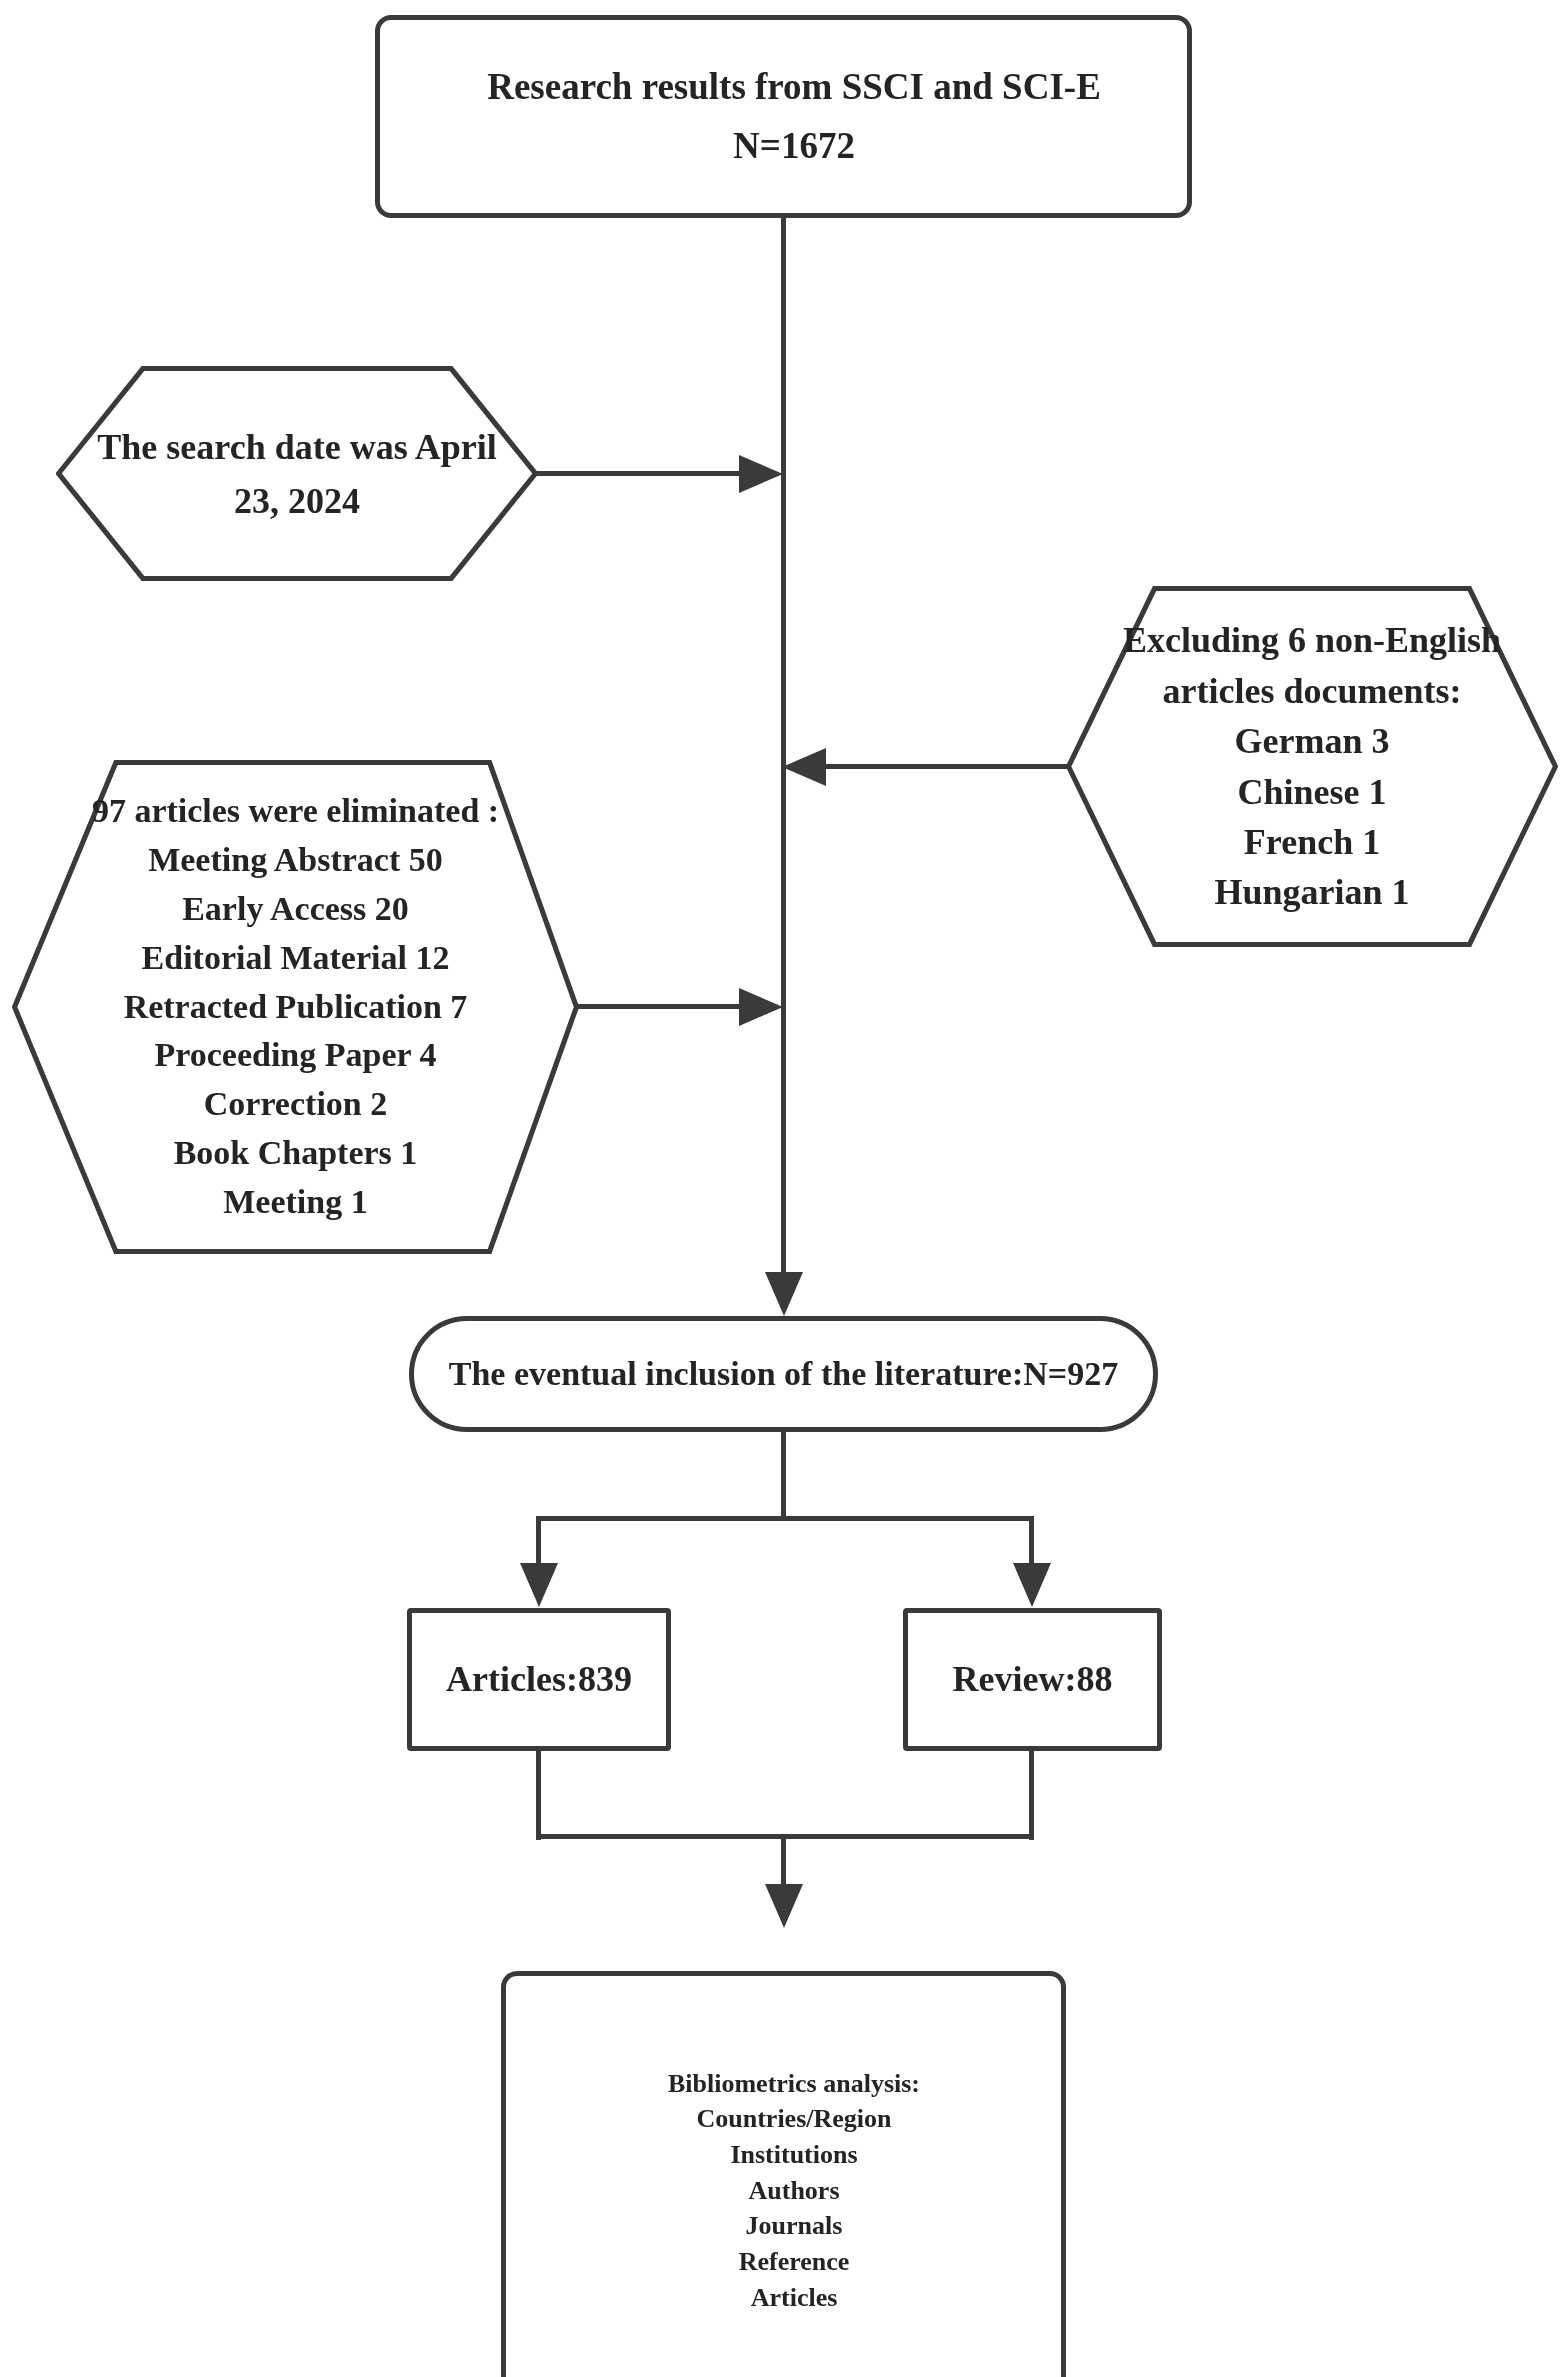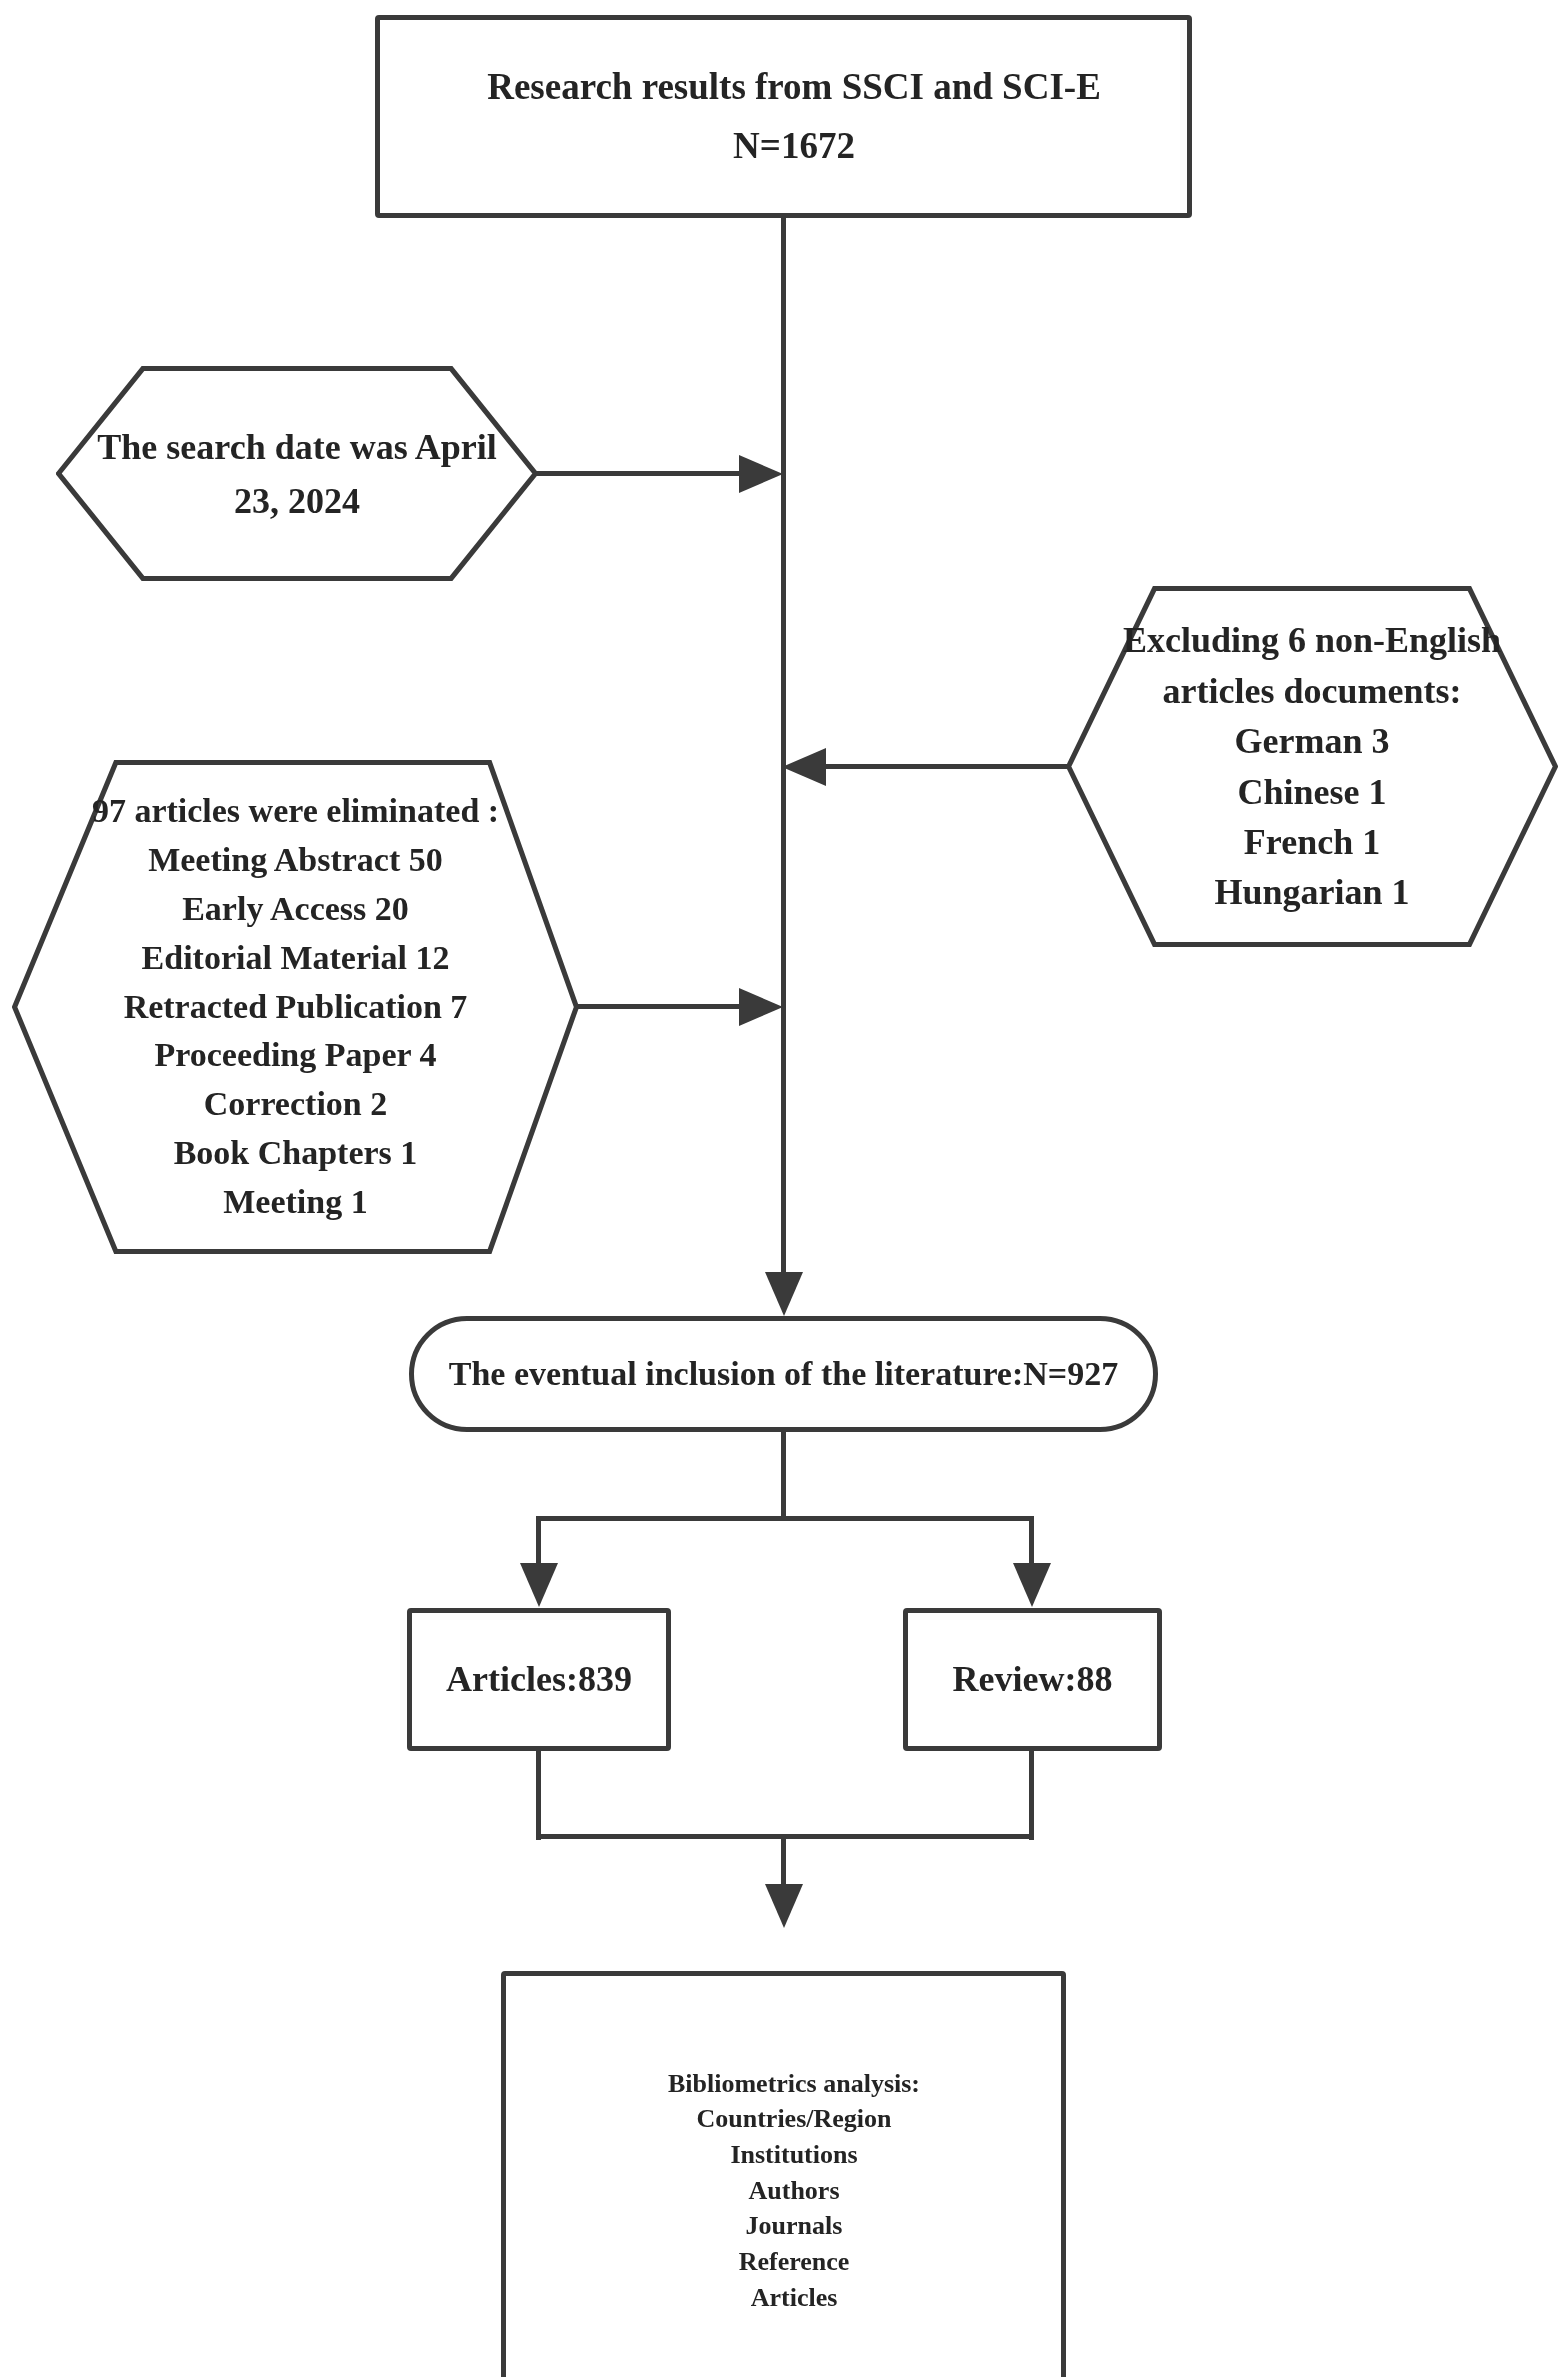--- a/index.html
+++ b/index.html
@@ -20,21 +20,21 @@
   .conn{position:absolute;background:var(--line);}
   .conn.h{height:5.1px;}
   .conn.v{width:5.1px;}
   .arr{position:absolute;width:0;height:0;}
   .arr.down{border-left:19px solid transparent;border-right:19px solid transparent;border-top:44px solid var(--line);}
   .arr.right{border-top:19px solid transparent;border-bottom:19px solid transparent;border-left:44px solid var(--line);}
   .arr.left{border-top:19px solid transparent;border-bottom:19px solid transparent;border-right:44px solid var(--line);}
   
   .node{position:absolute;display:flex;flex-direction:column;justify-content:center;align-items:center;text-align:center;font-weight:700;box-sizing:border-box;}
   .rect{background:#fff;border:5.1px solid var(--line);}
-  .rounded-sm{border-radius:4px;padding-left:21px;}
+  .rounded-sm{border-radius:16px;padding-left:21px;}
   .rounded-md{border-radius:4px;}
   .stadium{border-radius:60px;}
   .hexwrap{position:absolute;}
   .hex-svg{position:absolute;left:0;top:0;width:100%;height:100%;}
   .hex-text{position:absolute;left:0;top:0;width:100%;height:100%;display:flex;flex-direction:column;justify-content:center;align-items:center;text-align:center;font-weight:700;}
   
   .t-top{font-size:37px;line-height:1.58;}
   .t-search{font-size:36px;line-height:1.5;}
   .t-exclude{font-size:36px;line-height:1.4;}
   .t-elim{font-size:34px;line-height:1.44;}

